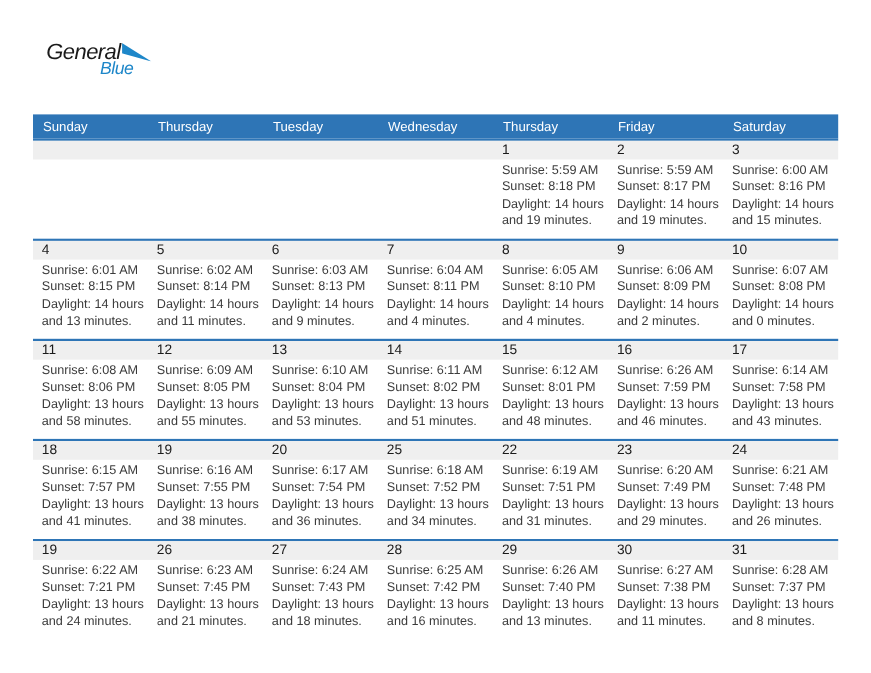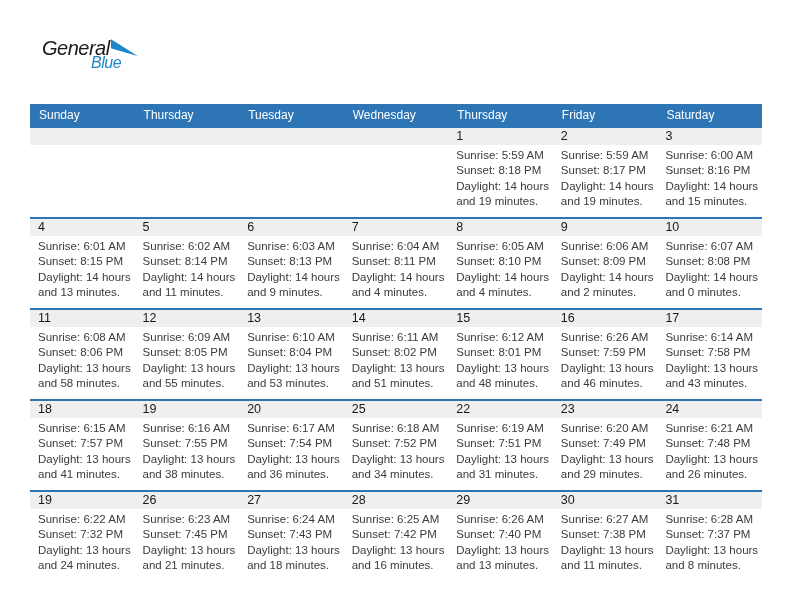--- a/index.html
+++ b/index.html
@@ -307,21 +307,21 @@
             <div class="day-num">26</div>
             <div class="day-num">27</div>
             <div class="day-num">28</div>
             <div class="day-num">29</div>
             <div class="day-num">30</div>
             <div class="day-num">31</div>
           </div>
           <div class="day-details">
             <div class="cell">
               <div class="line">Sunrise: 6:22 AM</div>
-              <div class="line">Sunset: 7:32 PM</div>
+              <div class="line">Sunset: 7:21 PM</div>
               <div class="line">Daylight: 13 hours</div>
               <div class="line">and 24 minutes.</div>
             </div>
             <div class="cell">
               <div class="line">Sunrise: 6:23 AM</div>
               <div class="line">Sunset: 7:45 PM</div>
               <div class="line">Daylight: 13 hours</div>
               <div class="line">and 21 minutes.</div>
             </div>
             <div class="cell">

